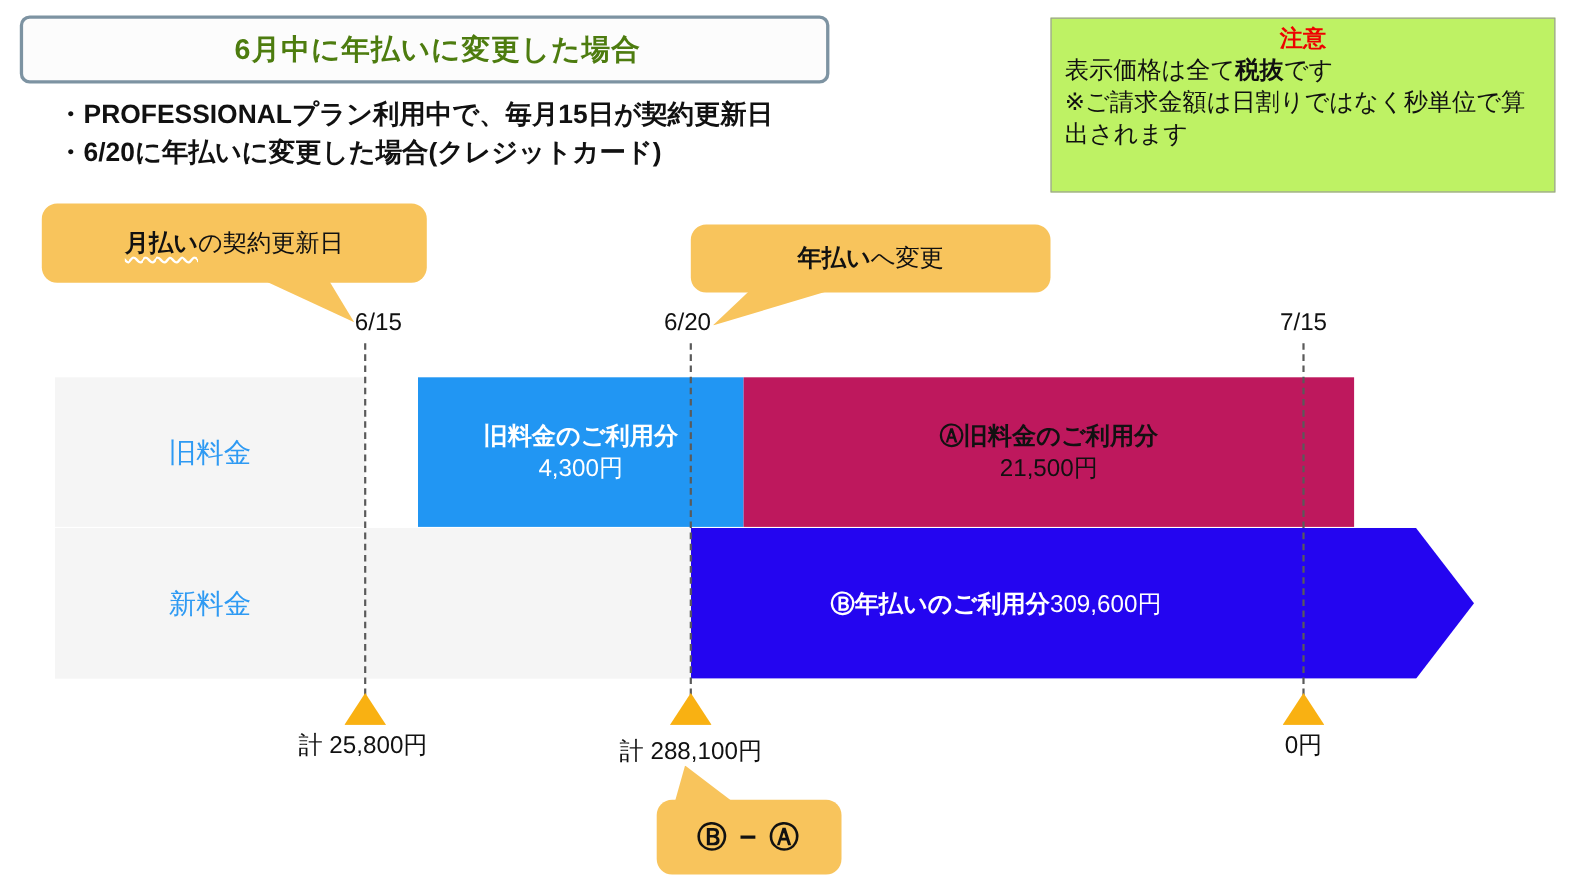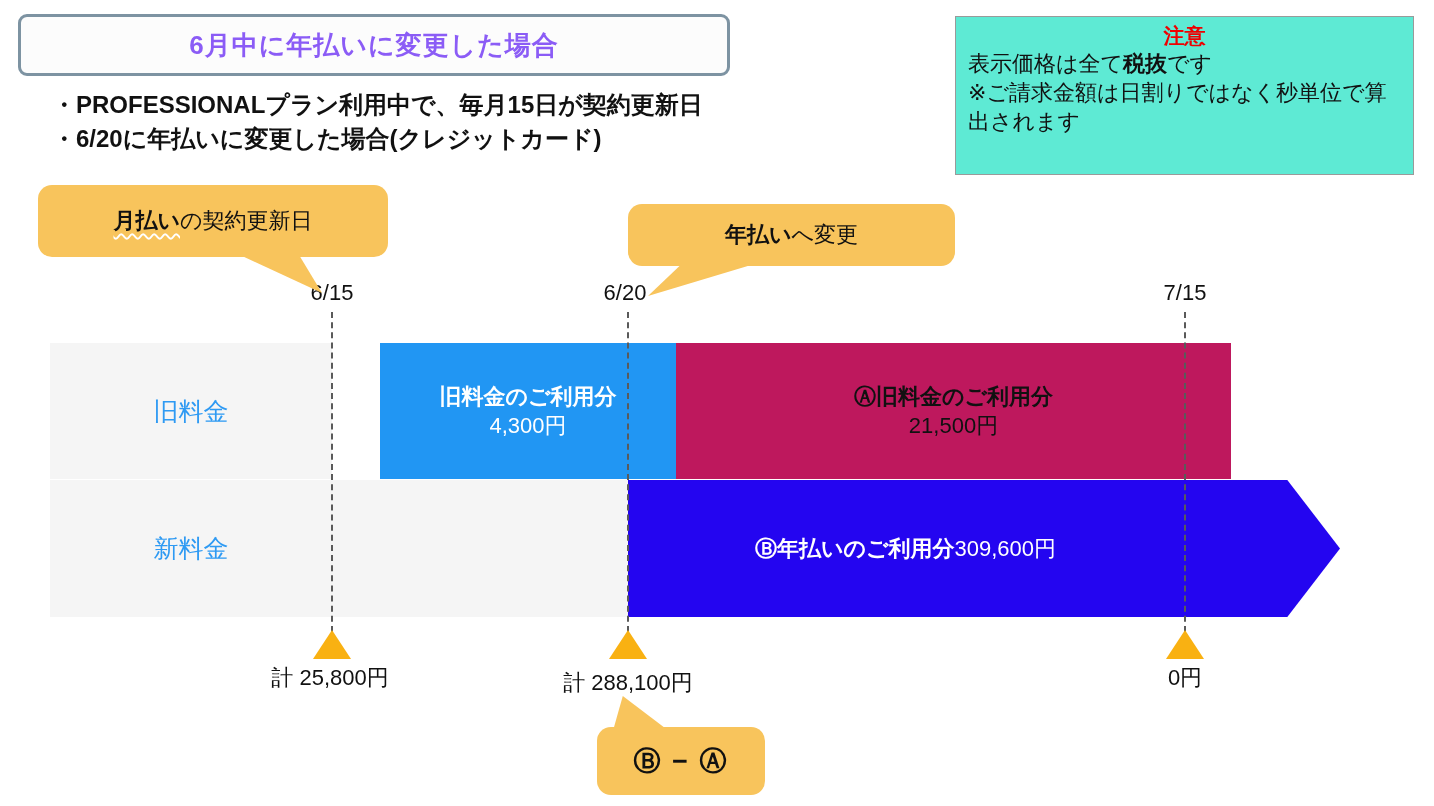--- a/index.html
+++ b/index.html
@@ -8,30 +8,30 @@
     font-family:"Liberation Sans","DejaVu Sans",sans-serif;color:#111;
     overflow:hidden;
   }
   .abs{position:absolute;}
 
   
   .title-box{
     left:18px;top:14px;width:706px;height:56px;
     border:3px solid #7d93a2;border-radius:9px;background:#fcfcfc;
     display:flex;align-items:center;justify-content:center;
-    font-size:26px;font-weight:bold;color:#8b5cf6;letter-spacing:1px;
+    font-size:26px;font-weight:bold;color:#4d7c0f;letter-spacing:1px;padding-left:24px;
   }
 
   
   .bullets{left:52px;top:88px;font-size:24px;font-weight:bold;line-height:34px;color:#111;}
 
   
   .notice-box{
     left:955px;top:16px;width:433px;height:141px;
-    border:1px solid #9a9a9a;background:#5eead4;padding:6px 12px 10px 12px;
+    border:1px solid #9a9a9a;background:#bef264;padding:6px 12px 10px 12px;
     font-size:22px;line-height:29px;color:#111;
   }
   .notice-heading{text-align:center;color:#ee0000;font-weight:bold;font-size:21px;line-height:26px;}
 
   
   .bubble{background:#f8c45c;border-radius:14px;display:flex;align-items:center;justify-content:center;z-index:6;}
   .bubble-monthly{left:38px;top:185px;width:350px;height:72px;font-size:22px;}
   .bubble-yearly{left:628px;top:204px;width:327px;height:62px;font-size:22px;}
   .bubble-formula{left:597px;top:727px;width:168px;height:68px;font-size:27px;font-weight:bold;letter-spacing:2px;}
   .tail{background:#f8c45c;z-index:5;}
@@ -91,21 +91,21 @@
   <div class="abs bubble bubble-monthly">
     <span><span class="bold-wavy">月払い</span><span>の契約更新日</span></span>
   </div>
   <div class="abs tail tail-monthly"></div>
 
   <div class="abs bubble bubble-yearly">
     <span><span class="bold">年払い</span><span>へ変更</span></span>
   </div>
   <div class="abs tail tail-yearly"></div>
 
-  <div class="abs date-label" style="left:332px;">6/15</div>
+  <div class="abs date-label" style="left:344px;">6/15</div>
   <div class="abs date-label" style="left:625px;">6/20</div>
   <div class="abs date-label" style="left:1185px;">7/15</div>
 
   <div class="abs row1-bg"></div>
   <div class="abs row2-bg"></div>
   <div class="abs row-label row-label-old">旧料金</div>
   <div class="abs row-label row-label-new">新料金</div>
 
   <div class="abs seg seg-old-mid">
     <div class="seg-line1">旧料金のご利用分</div>

